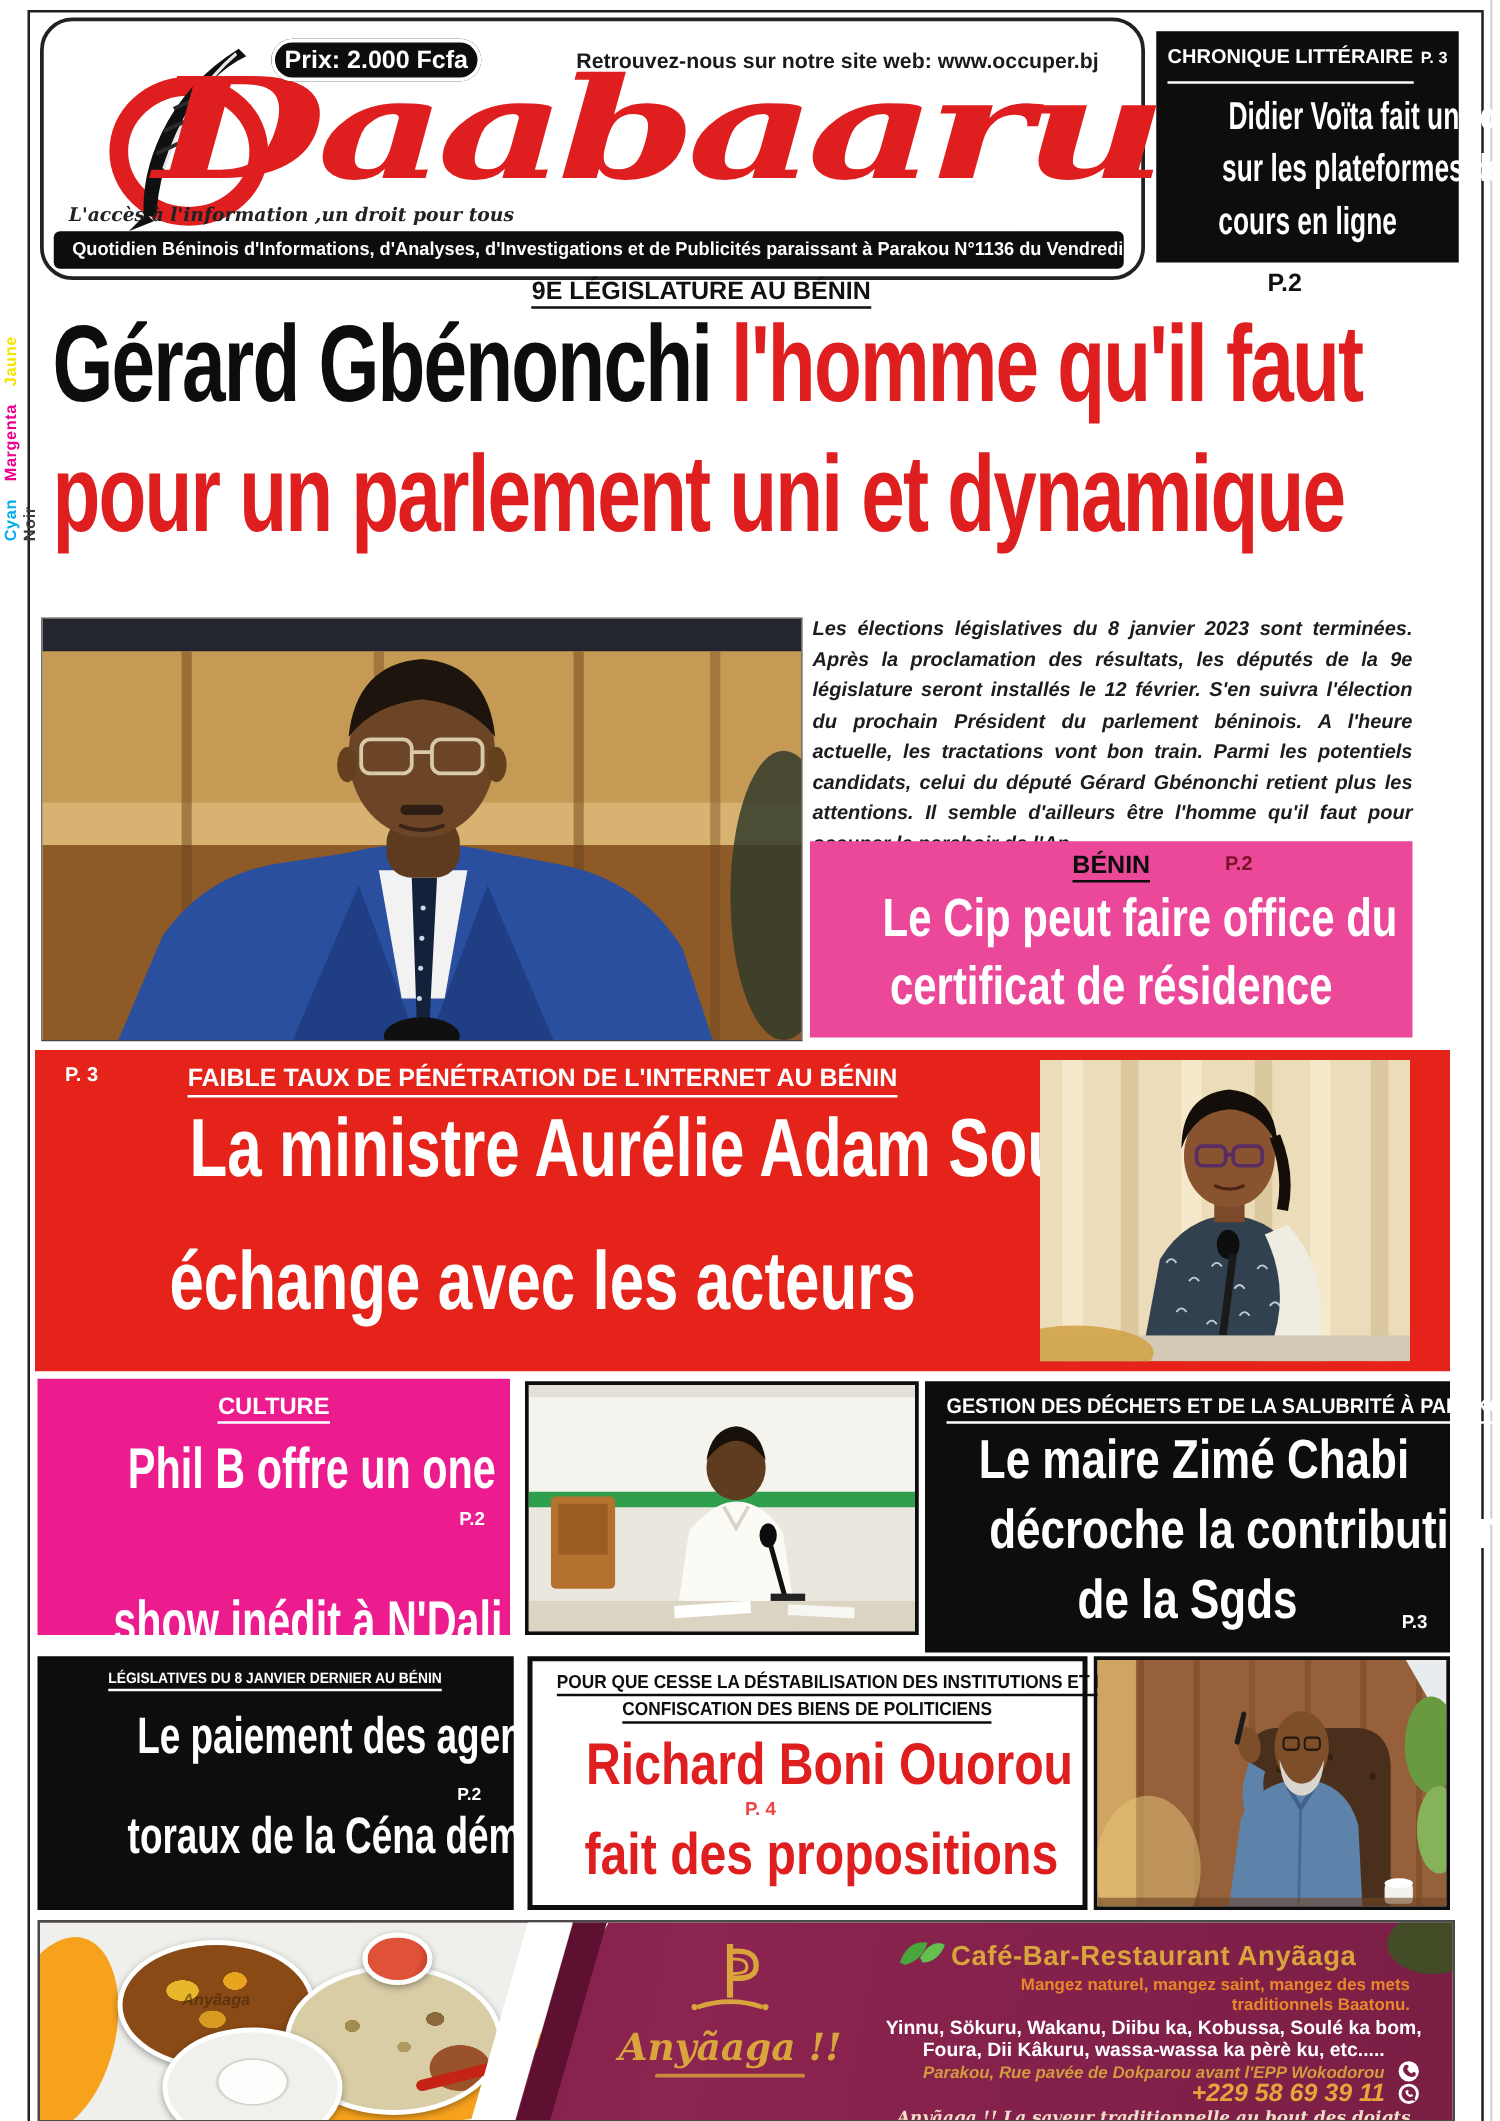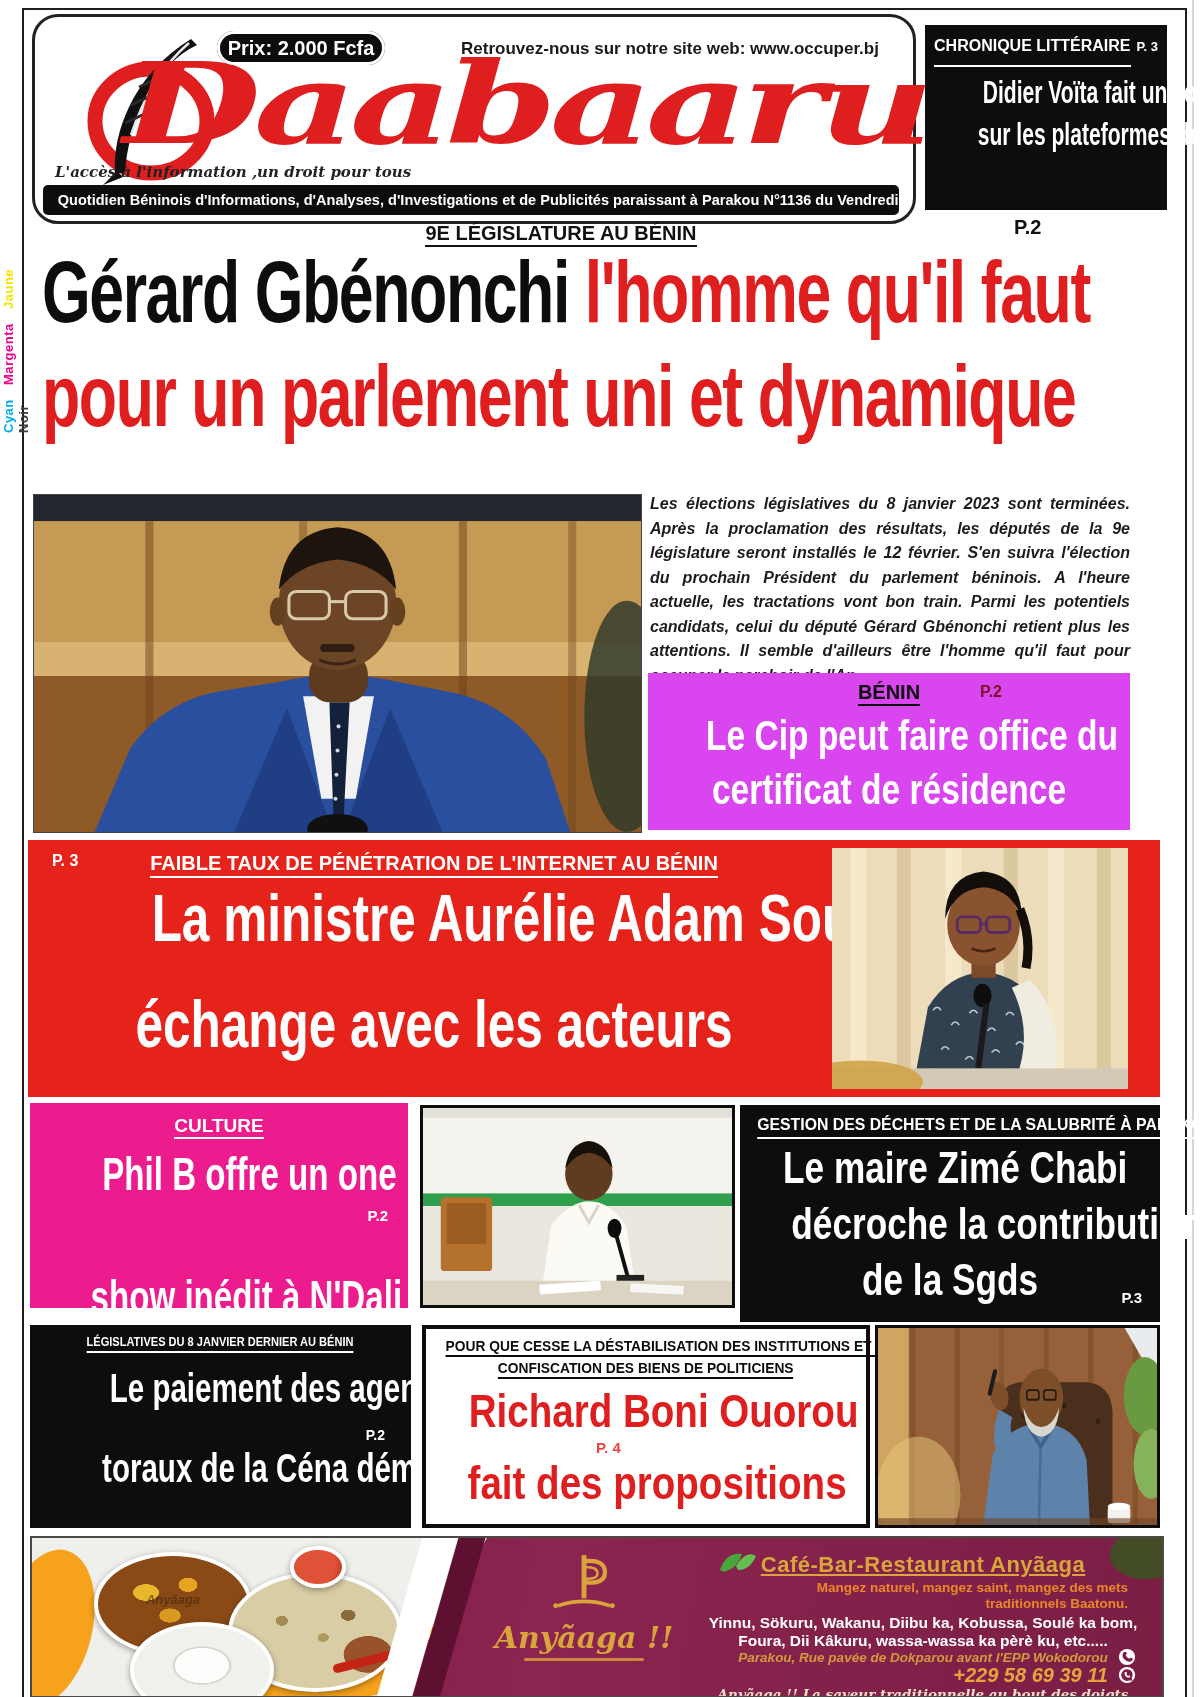--- a/index.html
+++ b/index.html
@@ -47,21 +47,21 @@
     letter-spacing:-2px;transform:scaleX(.72);transform-origin:left center;line-height:1;}
   #bigline1{top:248px;}
   #bigline2{top:352px;color:#df1f1f;}
   #bigline1 .nm{color:#0d0d0d;}
   #bigline1 .rd{color:#df1f1f;}
   
   #lead-photo{left:33px;top:494px;width:607px;height:337px;border:1px solid #444;}
   #standfirst{left:650px;top:492px;width:480px;height:174px;font-size:16px;line-height:24.5px;
     font-weight:bold;font-style:italic;text-align:justify;color:#1c1c1c;}
   
-  #benin{left:648px;top:673px;width:482px;height:157px;background:#d946ef;}
+  #benin{left:648px;top:673px;width:482px;height:157px;background:#ec4899;}
   #benin .kick{position:absolute;left:0;right:0;top:8px;text-align:center;font-size:20px;font-weight:bold;color:#0d0d0d;}
   #benin .kick .in{border-bottom:2px solid #0d0d0d;padding-bottom:1px;}
   #benin .pg{position:absolute;right:128px;top:10px;font-size:16px;font-weight:bold;color:#7a1228;}
   #benin .l1{top:38px;} #benin .l2{top:92px;}
   #benin .cx{font-size:43px;color:#fff;transform:scaleX(.78);}
   
   #internet{left:28px;top:840px;width:1132px;height:257px;background:#e5231b;color:#fff;}
   #internet .pg{position:absolute;left:24px;top:12px;font-size:16px;font-weight:bold;}
   #internet .kick{position:absolute;left:0;width:812px;top:12px;text-align:center;font-size:20px;font-weight:bold;}
   #internet .kick .in{border-bottom:2px solid #fff;padding-bottom:2px;}
@@ -133,21 +133,21 @@
      background:radial-gradient(46px 30px at 50% 45%,#fdfdfb 58%,#cfcfc9 60%,#f0f0ec 66%),#e4e4de;}
   #tomato{left:258px;top:8px;width:48px;height:34px;background:radial-gradient(circle at 45% 45%,#e05238 60%,#b03020);}
   #chili{position:absolute;left:300px;top:118px;width:74px;height:9px;background:#c42315;border-radius:6px;transform:rotate(-14deg);}
   #ad-logo{position:absolute;left:452px;top:6px;width:200px;height:146px;text-align:center;}
   #ad-logo .mono{width:74px;height:74px;}
   #ad-logo .script{font-family:"DejaVu Serif",serif;font-style:italic;font-weight:bold;
      font-size:30px;color:#d9a43b;line-height:32px;}
   #ad-logo .sub{margin:4px auto 0;width:120px;height:3px;background:#d9a43b;opacity:.8;border-radius:2px;}
   #ad-text{position:absolute;left:660px;top:0;width:462px;height:158px;}
   .adline{position:absolute;left:0;right:0;}
-  #ad-brand{top:14px;text-align:center;font-size:22px;font-weight:bold;color:#d9a43b;letter-spacing:.5px;text-decoration:underline;}
+  #ad-brand{top:14px;text-align:center;font-size:22px;font-weight:bold;color:#d9a43b;letter-spacing:.5px;}
   #ad-slog1{top:42px;text-align:right;padding-right:26px;font-size:13.5px;font-weight:bold;color:#e8872a;}
   #ad-slog2{top:58px;text-align:right;padding-right:26px;font-size:13.5px;font-weight:bold;color:#e8872a;}
   #ad-menu1{top:76px;text-align:center;font-size:15.5px;font-weight:bold;color:#fff;}
   #ad-menu2{top:94px;text-align:center;font-size:15.5px;font-weight:bold;color:#fff;}
   #ad-addr{top:112px;text-align:center;font-size:13.5px;font-weight:bold;font-style:italic;color:#d29a3e;}
   #ad-phone{top:126px;text-align:right;padding-right:46px;font-size:20px;font-weight:bold;font-style:italic;color:#e8a43c;}
   #ad-foot{top:148px;text-align:center;font-family:"DejaVu Serif",serif;font-style:italic;font-weight:bold;
      font-size:13.5px;color:#f0dfc8;}
   .ad-ic{position:absolute;width:18px;height:18px;}
   #phone-ic{right:18px;top:110px;}
@@ -185,20 +185,21 @@
       <span class="cx">Quotidien Béninois d'Informations, d'Analyses, d'Investigations et de Publicités paraissant à Parakou N°1136 du Vendredi 27 Janvier 2023</span>
     </div>
   </div>
 
   <div class="abs" id="chronique">
     <div class="kick">
       <span class="in">CHRONIQUE LITTÉRAIRE</span><span class="pg">P. 3</span>
     </div>
     <div class="hl" style="top:48px"><span class="cx">Didier Voïta fait un zoom</span></div>
     <div class="hl" style="top:90px"><span class="cx">sur les plateformes de</span></div>
+    <div class="hl" style="top:132px"><span class="cx">cours en ligne</span></div>
   </div>
 
   <div class="abs" id="lead-kicker">
     <span class="in">9E LÉGISLATURE AU BÉNIN</span>
   </div>
   <div class="abs" id="lead-page">P.2</div>
   <div class="bigline" id="bigline1">
     <span class="nm">Gérard Gbénonchi </span><span class="rd">l'homme qu'il faut</span>
   </div>
   <div class="bigline" id="bigline2">pour un parlement uni et dynamique</div>

